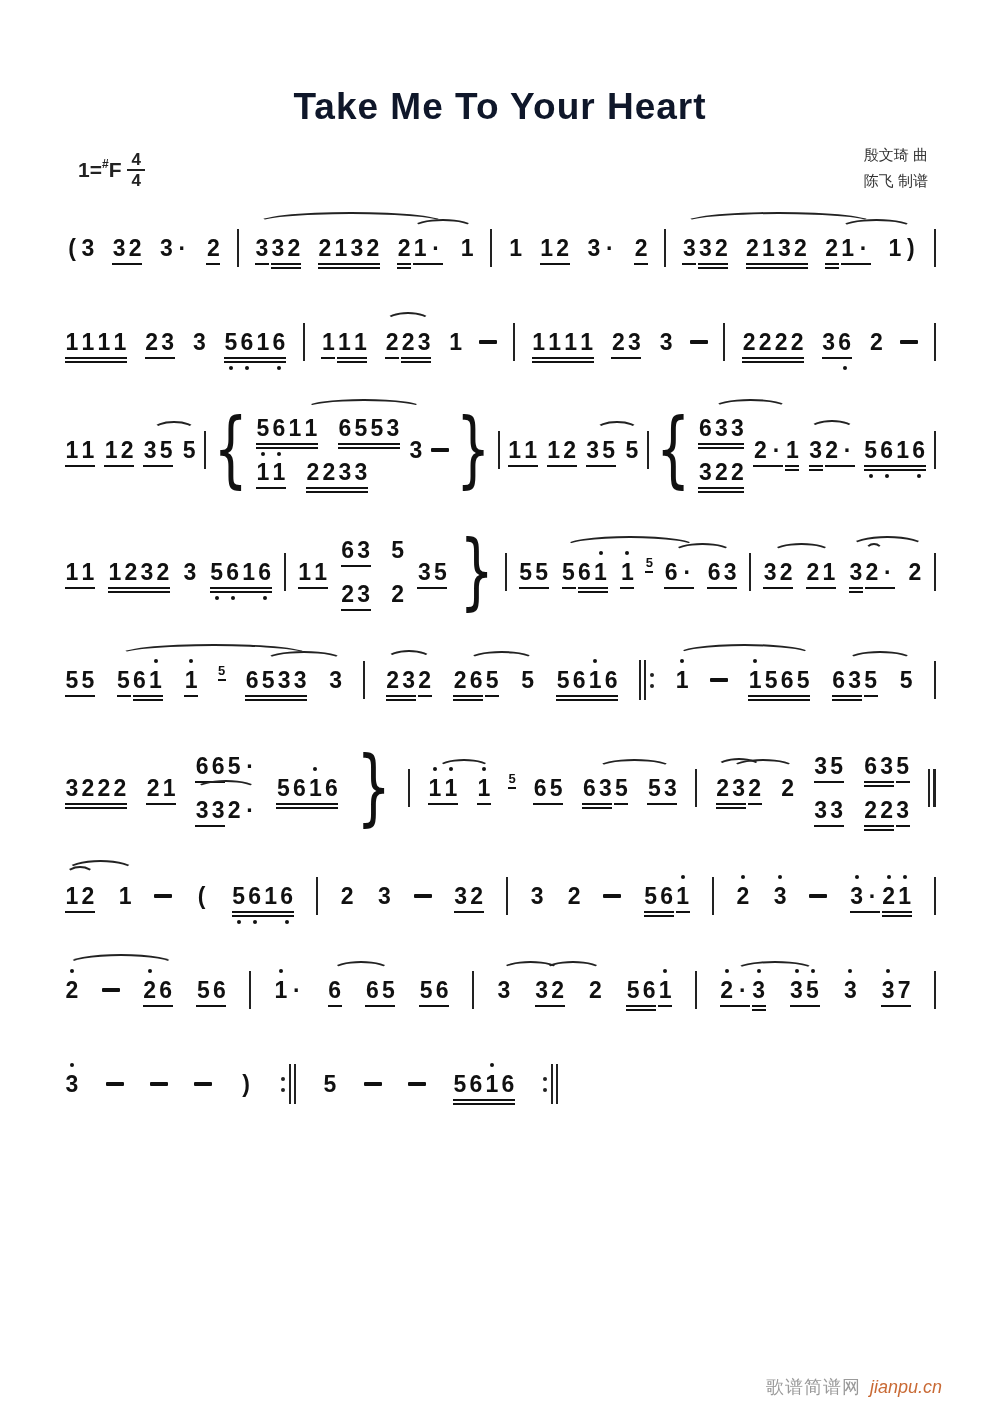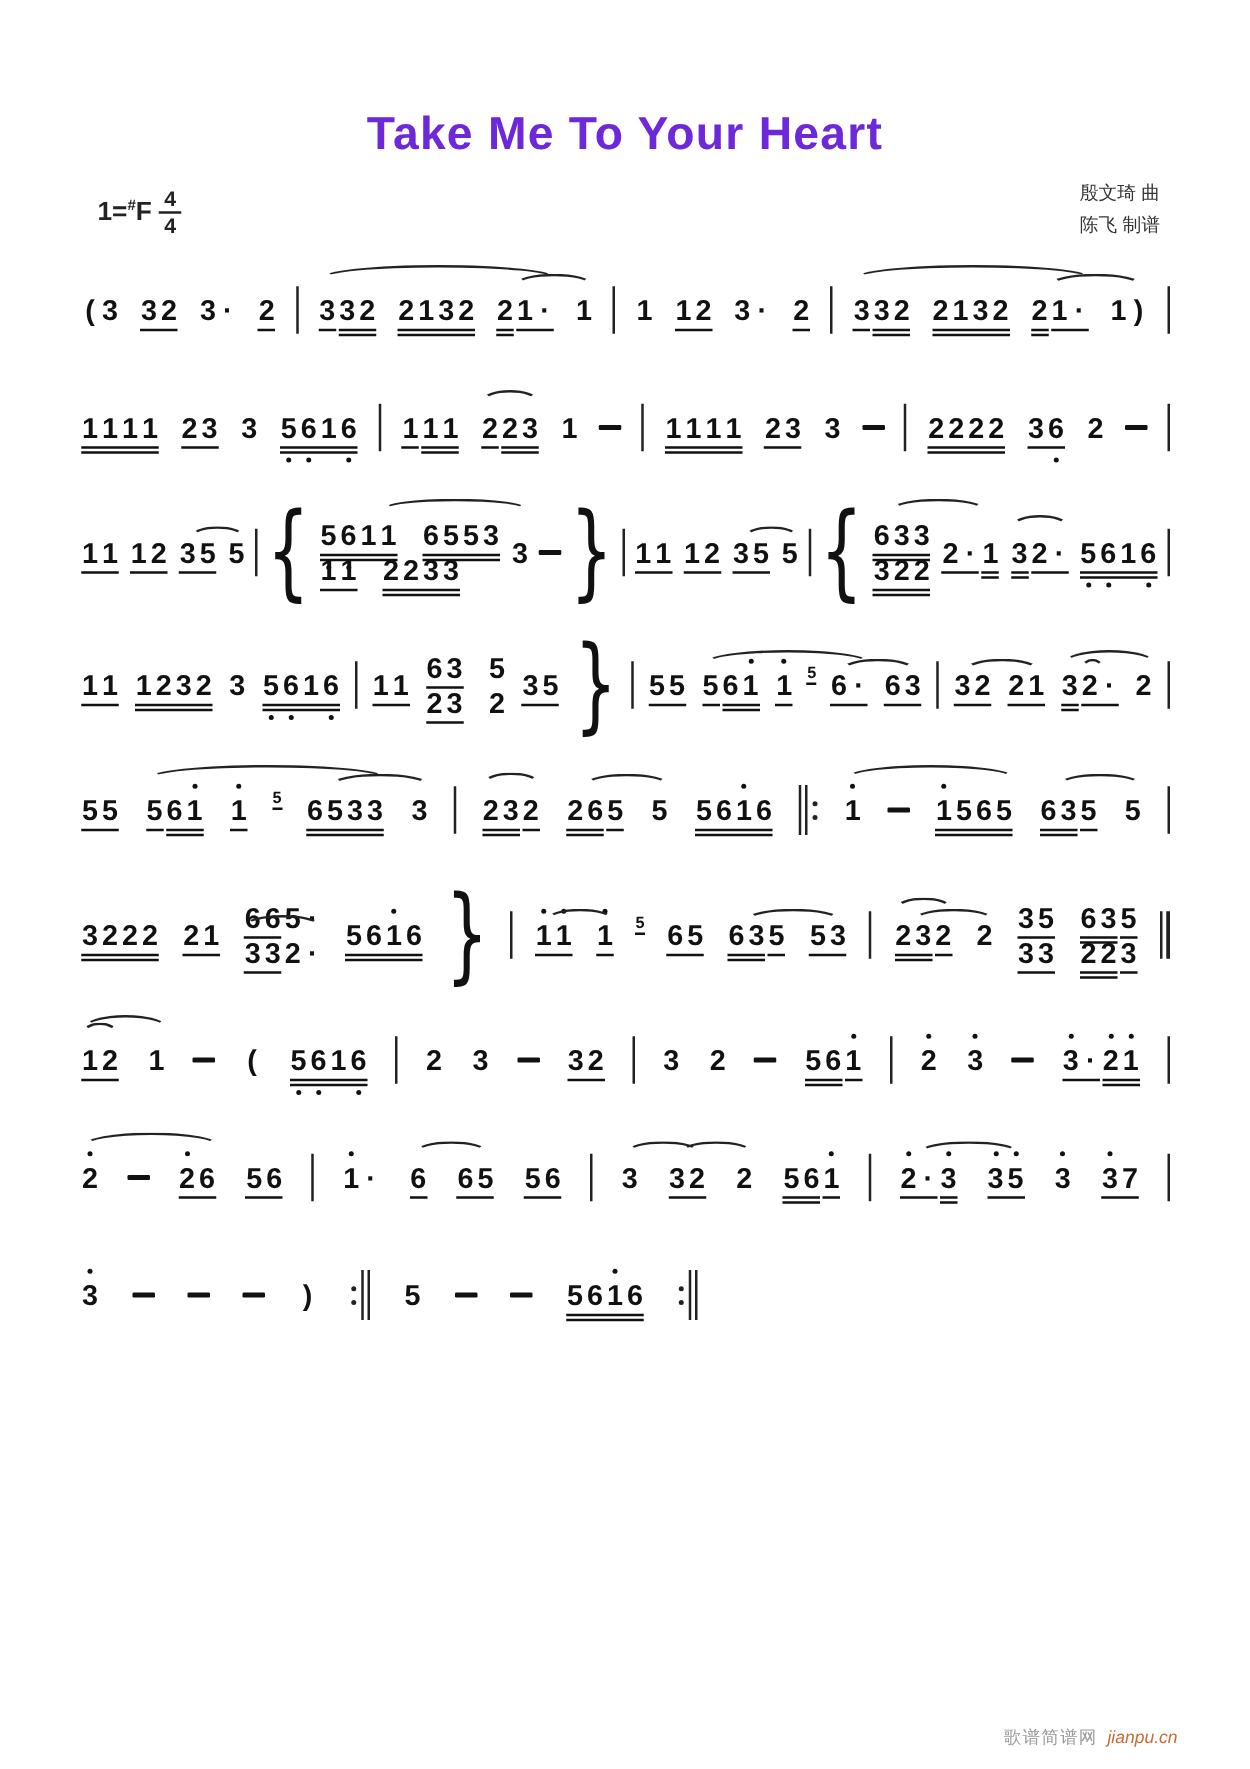--- a/index.html
+++ b/index.html
@@ -3,21 +3,21 @@
 <meta charset="utf-8">
 <style>
   html,body{margin:0;padding:0;}
   body{
     width:1000px;height:1415px;position:relative;background:#fff;
     font-family:"Liberation Sans","DejaVu Sans",sans-serif;color:#2b2b2b;
     overflow:hidden;
   }
   .page{position:absolute;inset:0;padding:86px 64px 0 64px;box-sizing:border-box;}
   h1.title{
-    margin:0;text-align:center;font-size:37px;font-weight:600;color:#6d28d9;
+    margin:0;text-align:center;font-size:37px;font-weight:600;color:#0f172a;
     letter-spacing:1px;
   }
   .meta-row{position:relative;height:66px;margin-top:14px;}
   .keysig{position:absolute;left:14px;top:8px;font-size:21px;font-weight:bold;color:#222;display:flex;align-items:center;}
   .keysig sup{font-size:12px;position:relative;top:-6px;}
   .frac{display:inline-flex;flex-direction:column;align-items:center;margin-left:6px;line-height:1;}
   .frac b{font-size:17px;padding:1px 4px;}
   .frac .fb{border-top:2px solid #222;}
   .subtitle{position:absolute;left:0;right:0;top:12px;text-align:center;font-size:20px;color:#333;}
   .credits{position:absolute;right:8px;top:0;text-align:right;font-size:15px;color:#333;line-height:1.7;}
@@ -32,32 +32,32 @@
   .ch{display:inline-block;position:relative;min-width:14px;text-align:center;margin:0 1px;}
   .da{position:absolute;top:-7px;left:50%;margin-left:-2px;width:4px;height:4px;border-radius:50%;background:currentColor;}
   .db{position:absolute;bottom:-14px;left:50%;margin-left:-2px;width:4px;height:4px;border-radius:50%;background:currentColor;}
   .u1::after,.u2::after{content:"";position:absolute;left:1px;right:1px;bottom:-3px;height:2px;background:currentColor;}
   .u2::before{content:"";position:absolute;left:1px;right:1px;bottom:-7px;height:2px;background:currentColor;}
   .grp{display:inline-flex;position:relative;}
   .bar{width:2px;height:38px;background:#222;display:inline-block;flex:none;}
   .bar.dbl{width:8px;background:transparent;border-left:2px solid #222;border-right:3px solid #222;box-sizing:border-box;}
   .dash{width:18px;height:4px;background:#111;display:inline-block;border-radius:1px;flex:none;}
   .brace{font-size:54px;font-weight:400;color:#111;transform:scaleY(1.55);line-height:1;flex:none;font-family:"DejaVu Sans",sans-serif;}
-  .stack{display:inline-flex;flex-direction:column;}
+  .stack{display:inline-flex;flex-direction:column;gap:16px;}
   .srow{display:flex;gap:18px;align-items:flex-end;}
   .rep{display:inline-flex;align-items:center;gap:3px;height:40px;flex:none;}
   .rep .rl{width:2px;height:40px;background:#222;}
   .rep .rdots{display:flex;flex-direction:column;gap:7px;padding:0 1px;}
   .rep .rdots i{width:4px;height:4px;border-radius:50%;background:#222;display:block;}
   .grace{position:relative;top:-10px;margin:0 -2px;}
   .grace .tok{font-size:13px;line-height:14px;}
   .grace .tok .ch{min-width:8px;}
   .arc,.cellarc{position:absolute;border:2px solid transparent;border-top-color:#222;border-radius:50%;pointer-events:none;}
   .cellarc{left:2px;right:2px;top:-16px;height:13px;}
-  .footer{position:absolute;right:58px;bottom:16px;font-size:14px;}
+  .footer{position:absolute;right:58px;bottom:16px;font-size:18px;}
   .footer .sname{color:#9a9a9a;letter-spacing:1px;}
   .footer .url{color:#c96a35;font-style:italic;margin-left:4px;}
 </style>
 </head>
 <body>
 
 <div class="page">
   <h1 class="title">Take Me To Your Heart</h1>
   <div class="meta-row">
     <div class="keysig">

